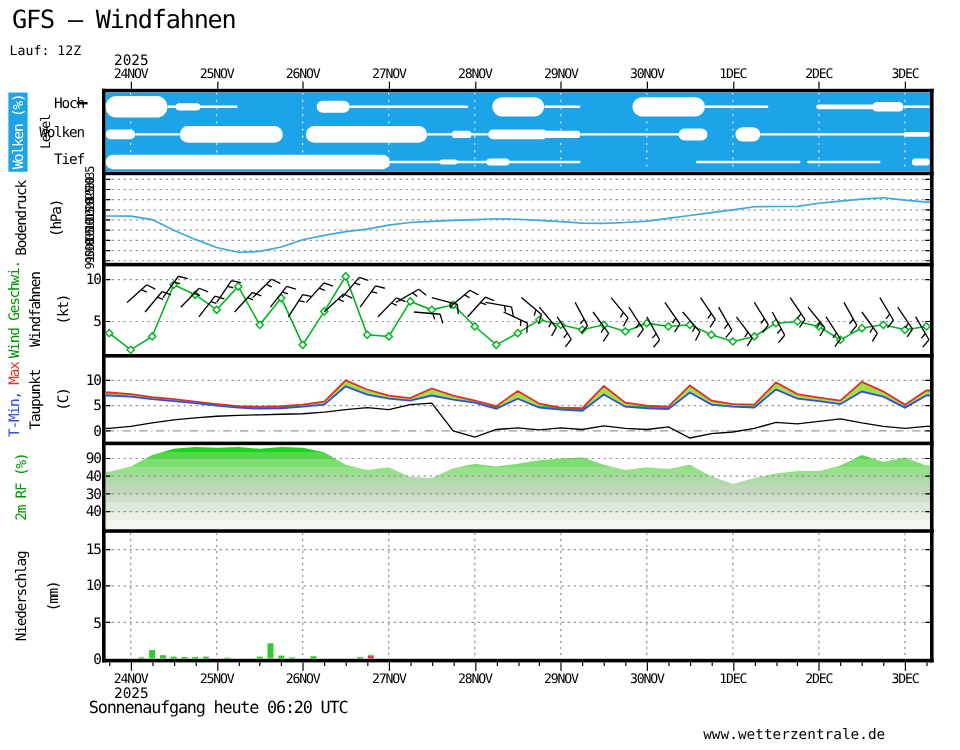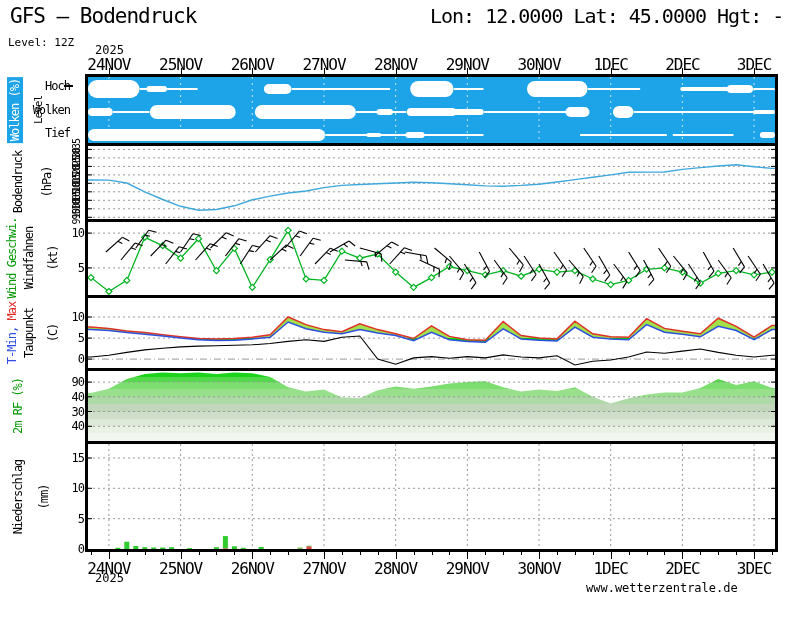--- a/index.html
+++ b/index.html
@@ -3,35 +3,34 @@
 <meta charset="utf-8">
 <style>
   html,body{margin:0;padding:0;background:#fff;}
   #page{position:relative;width:800px;height:625px;background:#ffffff;overflow:hidden;
         font-family:"DejaVu Sans Mono","Liberation Mono",monospace;color:#000;}
   .abs{position:absolute;white-space:nowrap;}
   .hdr-title{left:10px;top:4px;font-size:21px;letter-spacing:-1px;}
   .hdr-coords{left:430px;top:4px;font-size:20px;letter-spacing:-1px;}
   .hdr-run{left:8px;top:36px;font-size:11px;}
   .footer-line{left:74px;font-size:14px;letter-spacing:-1px;}
-  .site{left:586px;top:581px;font-size:12px;}
+  .site{left:586px;top:605px;font-size:12px;}
   .border{position:absolute;background:#000;}
   .ytick{position:absolute;font-size:12px;text-align:right;width:46px;letter-spacing:-1px;}
   .vlab{position:absolute;transform:translate(-50%,-50%) rotate(-90deg);white-space:nowrap;font-size:12px;letter-spacing:-1px;}
-  .daylab{position:absolute;font-size:16px;width:44px;text-align:center;letter-spacing:-1px;}
+  .daylab{position:absolute;font-size:11px;width:44px;text-align:center;letter-spacing:-1px;}
   .tick{position:absolute;background:#000;width:1px;}
   .chip{background:#1CA3E8;color:#fff;padding:1px 2px;}
 </style>
 </head>
 <body>
 
 <div id="page">
-  <div class="abs hdr-title">GFS – Bodendruck</div>
-  <div class="abs hdr-coords">Lon: 12.0000 Lat: 45.0000 Hgt: -</div>
-  <div class="abs hdr-run">Level: 12Z</div>
+  <div class="abs hdr-title">GFS – Windfahnen</div>
+  <div class="abs hdr-run">Lauf: 12Z</div>
   <div id="chart">
       <div class="abs border" style="left: 85px; top: 74px; width: 693px; height: 3px;"></div>
       <div class="abs border" style="left: 85px; top: 143px; width: 693px; height: 3px;"></div>
       <div class="abs border" style="left: 85px; top: 219px; width: 693px; height: 3px;"></div>
       <div class="abs border" style="left: 85px; top: 295px; width: 693px; height: 3px;"></div>
       <div class="abs border" style="left: 85px; top: 368px; width: 693px; height: 3px;"></div>
       <div class="abs border" style="left: 85px; top: 441px; width: 693px; height: 3px;"></div>
       <div class="abs border" style="left: 85px; top: 549px; width: 693px; height: 3px;"></div>
       <div class="abs border" style="left: 85px; top: 74px; width: 3px; height: 478px;"></div>
       <div class="abs border" style="left: 775px; top: 74px; width: 3px; height: 478px;"></div>
@@ -517,14 +516,15 @@
       <div class="abs vlab" style="left: 12px; top: 258px; font-size: 12px; color: rgb(0, 152, 0);">Wind Geschwi.</div>
       <div class="abs vlab" style="left: 29px; top: 258px; font-size: 12px; color: rgb(0, 0, 0);">Windfahnen</div>
       <div class="abs vlab" style="left: 53px; top: 258px; font-size: 12px; color: rgb(0, 0, 0);">(kt)</div>
       <div class="abs vlab" style="left: 12px; top: 333px; font-size: 12px;"><span style="color: rgb(46, 79, 224);">T-Min,</span><span style="color: rgb(224, 48, 40);"> Max</span></div>
       <div class="abs vlab" style="left: 29px; top: 333px; font-size: 12px; color: rgb(0, 0, 0);">Taupunkt</div>
       <div class="abs vlab" style="left: 53px; top: 333px; font-size: 12px; color: rgb(0, 0, 0);">(C)</div>
       <div class="abs vlab" style="left: 18px; top: 406px; font-size: 12px; color: rgb(0, 152, 0);">2m RF (%)</div>
       <div class="abs vlab" style="left: 18px; top: 497px; font-size: 12px; color: rgb(0, 0, 0);">Niederschlag</div>
       <div class="abs vlab" style="left: 44px; top: 497px; font-size: 12px; color: rgb(0, 0, 0);">(mm)</div>
     </div>
+  <div class="abs footer-line" style="top:582px">Sonnenaufgang heute 06:20 UTC</div>
   <div class="abs site">www.wetterzentrale.de</div>
 </div>
 
 </body></html>

